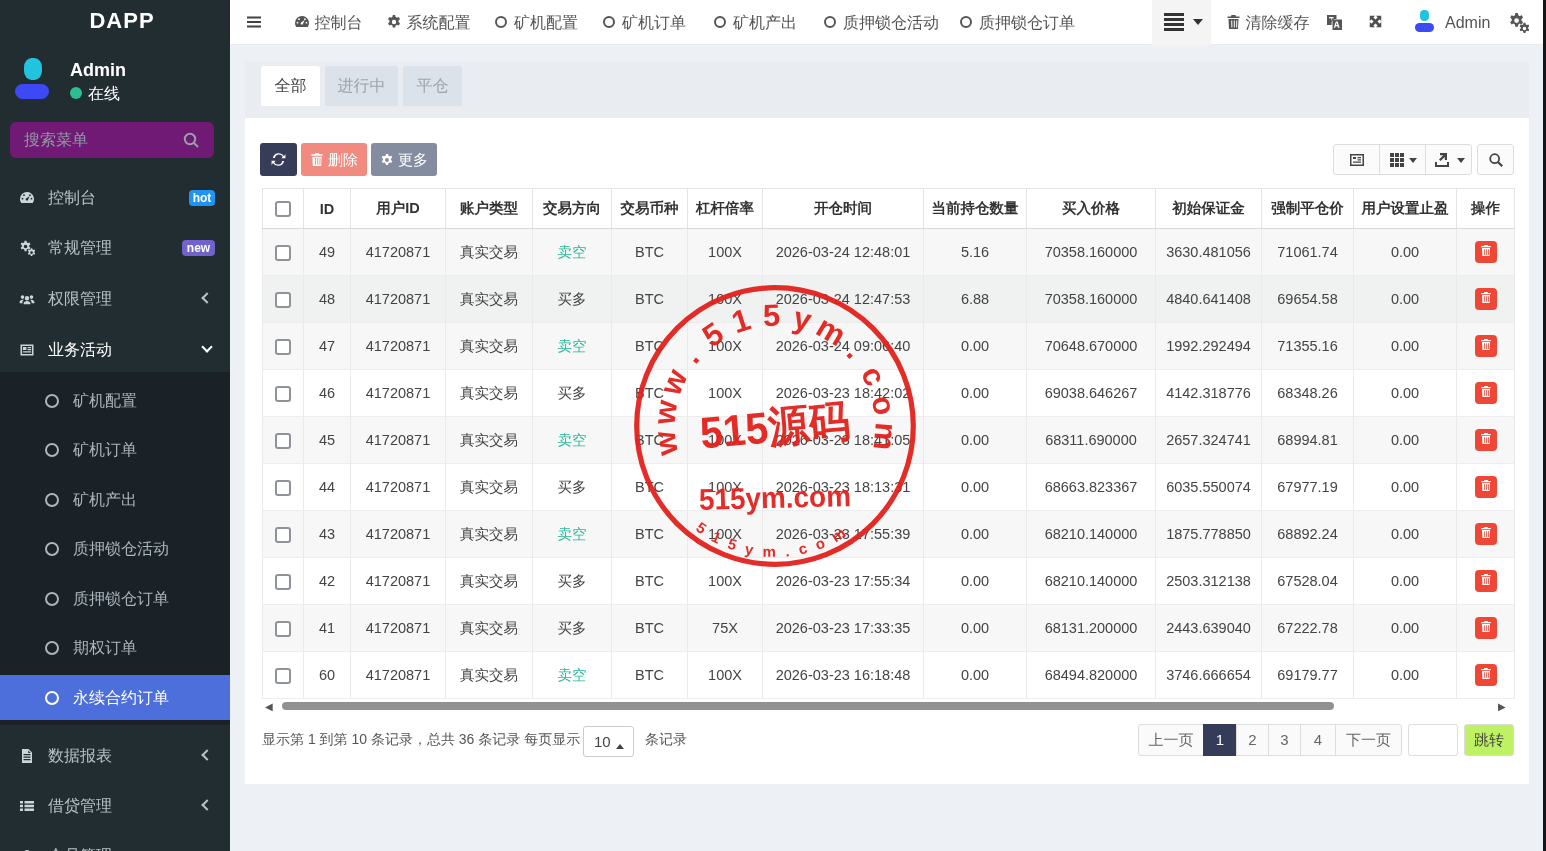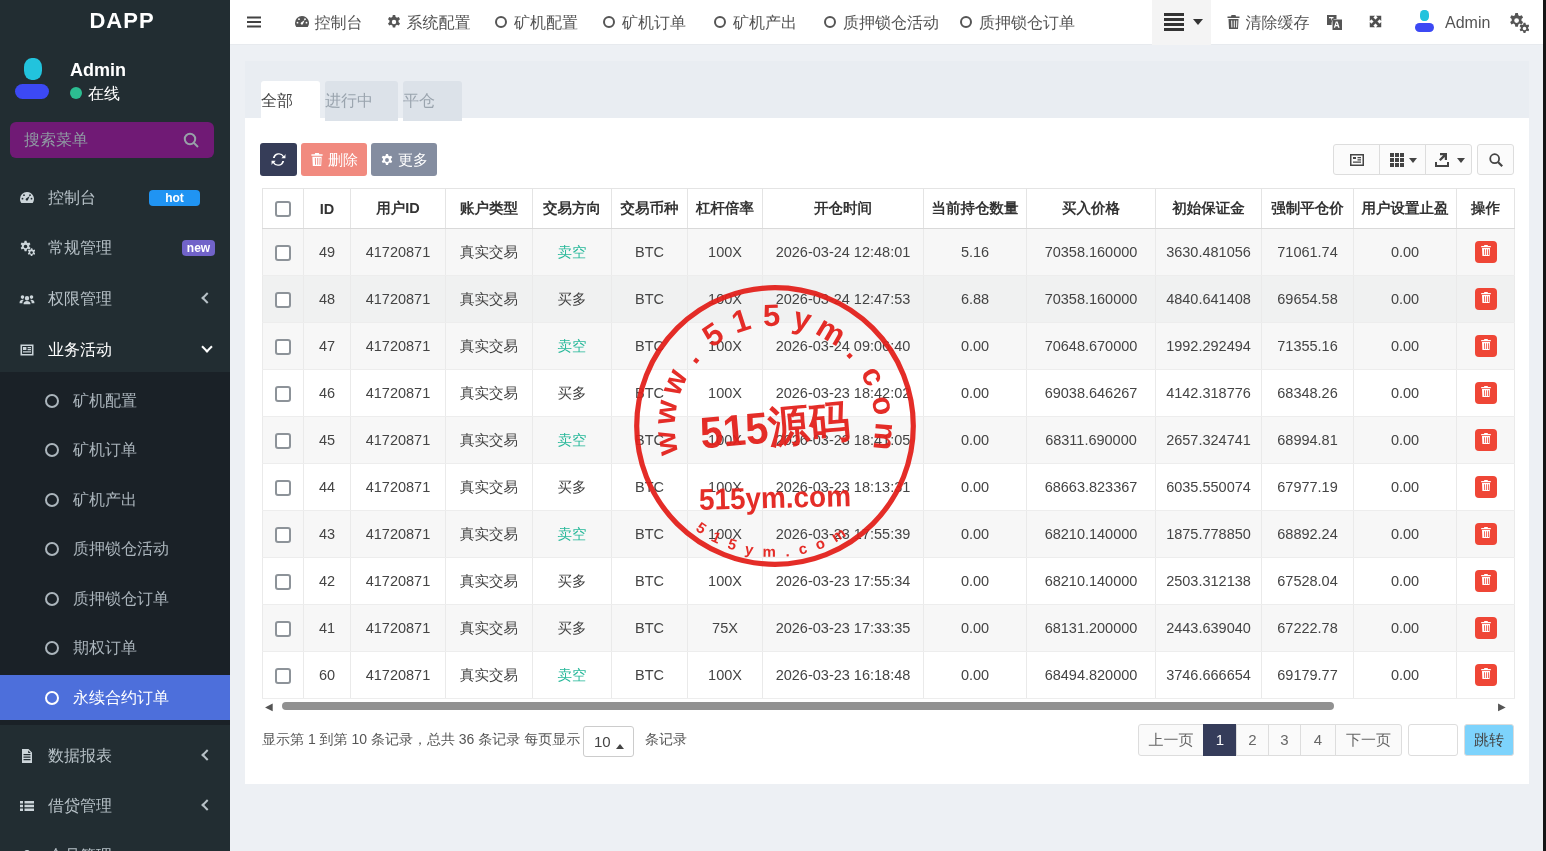--- a/index.html
+++ b/index.html
@@ -32,21 +32,21 @@
 .sitem.active .ring { border-color:#fff; }
 
 
 .navbar { position:absolute; left:230px; top:0; width:1316px; height:45px; background:#fff; border-bottom:1px solid #e7eaee; }
 .nitem { position:absolute; top:0; height:45px; line-height:45px; color:#545454; font-size:16px; }
 .nring { position:absolute; top:16px; width:12px; height:12px; border:2px solid #555; border-radius:50%; }
 
 
 .panel { position:absolute; left:245px; top:61px; width:1284px; height:723px; background:#fff; }
 .tabhead { position:absolute; left:0; top:0; width:1284px; height:57px; background:#e9edf2; }
-.tab { position:absolute; top:20px; height:40px; line-height:40px; font-size:16px; border-radius:3px 3px 0 0; }
+.tab { position:absolute; top:5px; height:40px; line-height:40px; text-align:center; font-size:16px; border-radius:3px 3px 0 0; }
 .tab.on { background:#fff; color:#444; }
 .tab.off { background:#dce2e9; color:#9aa4ae; }
 .btn { position:absolute; border-radius:3px; color:#fff; font-size:15px; }
 .tsearch { position:absolute; left:890px; top:83px; width:193px; height:31px; border:1px solid #ccc; border-radius:3px; color:#9aa0a6; font-size:15px; line-height:29px; padding-left:10px; background:#fff; }
 .tbtn { position:absolute; top:83px; height:31px; background:#fbfbfb; border:1px solid #ddd; }
 
 
 .tbl { position:absolute; left:17px; top:127px; border-collapse:collapse; table-layout:fixed; font-size:14.5px; color:#444; }
 .tbl th { height:40px; font-weight:bold; color:#333; border:1px solid #e4e4e4; border-bottom:1px solid #d9d9d9; text-align:center; background:#fff; }
 .tbl td { height:47px; border-right:1px solid #eaeaea; border-left:1px solid #eaeaea; border-bottom:1px solid #ededed; text-align:center; background:#fff; }
@@ -59,21 +59,21 @@
 
 .hthumb { position:absolute; left:37px; top:641px; width:1052px; height:8px; background:#919191; border-radius:4px; }
 .harrow { position:absolute; top:640px; color:#555; font-size:10px; }
 
 
 .pgtext { position:absolute; left:17px; top:663px; height:31px; line-height:31px; font-size:14px; color:#555; }
 .pgsize { position:absolute; left:338px; top:665px; width:51px; height:31px; background:#fff; border:1px solid #ccc; border-radius:3px; line-height:29px; font-size:15px; color:#444; text-align:left; padding-left:10px; }
 .pbtn { position:absolute; top:663px; height:32px; line-height:30px; text-align:center; font-size:15px; color:#666; background:#fafafa; border:1px solid #ddd; }
 .pbtn.act { background:#353c5a; color:#fff; border-color:#353c5a; }
 .pginput { position:absolute; left:1163px; top:663px; width:50px; height:32px; background:#fff; border:1px solid #ddd; border-radius:3px; }
-.pgjump { position:absolute; left:1219px; top:663px; width:50px; height:32px; line-height:30px; text-align:center; background:#7dd3fc; border:1px solid #dcdcdc; border-radius:3px; font-size:15px; color:#444; }
+.pgjump { position:absolute; left:1219px; top:663px; width:50px; height:32px; line-height:30px; text-align:center; background:#bef264; border:1px solid #dcdcdc; border-radius:3px; font-size:15px; color:#444; }
 
 .rstrip { position:absolute; right:0; top:0; width:3px; height:851px; background:#161616; z-index:99; }
 </style>
 </head>
 <body>
 <div class="app">
 
   <div class="sidebar">
     <div class="logo">DAPP</div>
     <div class="avatar-head" style="left:24px; top:58px; width:18px; height:22px;"></div>
@@ -84,21 +84,21 @@
     <div class="sbsearch">搜索菜单<svg style="position:absolute;right:14px;top:9px;" width="18" height="18" viewBox="0 0 18 18">
           <circle cx="8" cy="8" r="5.2" fill="none" stroke="#97a1a8" stroke-width="2"></circle>
           <line x1="12" y1="12" x2="16" y2="16" stroke="#97a1a8" stroke-width="2"></line>
         </svg></div>
 
     <div class="mitem" style="top:173px;">
         <svg class="micon" viewBox="0 0 16 16">
           <path fill="#ccd5da" d="M8 2a7 7 0 0 0-7 7c0 1.5.5 2.9 1.3 4h11.4A7 7 0 0 0 8 2zm-4.5 7.6a.9.9 0 1 1 0-1.8.9.9 0 0 1 0 1.8zM5 6.1a.9.9 0 1 1 0-1.8.9.9 0 0 1 0 1.8zm3.8 4.2a1.2 1.2 0 0 1-1.7-1.7l3.6-2.6-1.9 4.3zM11 6.1a.9.9 0 1 1 0-1.8.9.9 0 0 1 0 1.8zm1.5 3.5a.9.9 0 1 1 0-1.8.9.9 0 0 1 0 1.8z"></path>
         </svg>
         <span class="mtxt">控制台</span>
-        <span class="badge" style="right:30px; width:51px; background:#2094f3;">hot</span>
+        <span class="badge" style="right:15px; width:26px; background:#2094f3;">hot</span>
       </div>
     <div class="mitem" style="top:223px;">
         <svg class="micon" viewBox="0 0 16 16">
           <path fill="#ccd5da" d="M9.2 1l.4 2a5 5 0 0 1 1.3.8l1.9-.7 1.2 2.1-1.5 1.3a5 5 0 0 1 0 1.6l1.5 1.3-1.2 2.1-1.9-.7a5 5 0 0 1-1.3.8l-.4 2H6.8l-.4-2a5 5 0 0 1-1.3-.8l-1.9.7L2 9.4l1.5-1.3a5 5 0 0 1 0-1.6L2 5.2l1.2-2.1 1.9.7a5 5 0 0 1 1.3-.8l.4-2h2.4zM8 5.8A2.2 2.2 0 1 0 8 10.2 2.2 2.2 0 0 0 8 5.8z" transform="scale(0.82)"></path>
           <path fill="#ccd5da" d="M9.2 1l.4 2a5 5 0 0 1 1.3.8l1.9-.7 1.2 2.1-1.5 1.3a5 5 0 0 1 0 1.6l1.5 1.3-1.2 2.1-1.9-.7a5 5 0 0 1-1.3.8l-.4 2H6.8l-.4-2a5 5 0 0 1-1.3-.8l-1.9.7L2 9.4l1.5-1.3a5 5 0 0 1 0-1.6L2 5.2l1.2-2.1 1.9.7a5 5 0 0 1 1.3-.8l.4-2h2.4zM8 5.8A2.2 2.2 0 1 0 8 10.2 2.2 2.2 0 0 0 8 5.8z" transform="translate(7.6 7.6) scale(0.62)"></path>
         </svg>
         <span class="mtxt">常规管理</span>
         <span class="badge" style="right:15px; width:33px; background:#7163c9;">new</span>
       </div>
     <div class="mitem" style="top:274px;">

